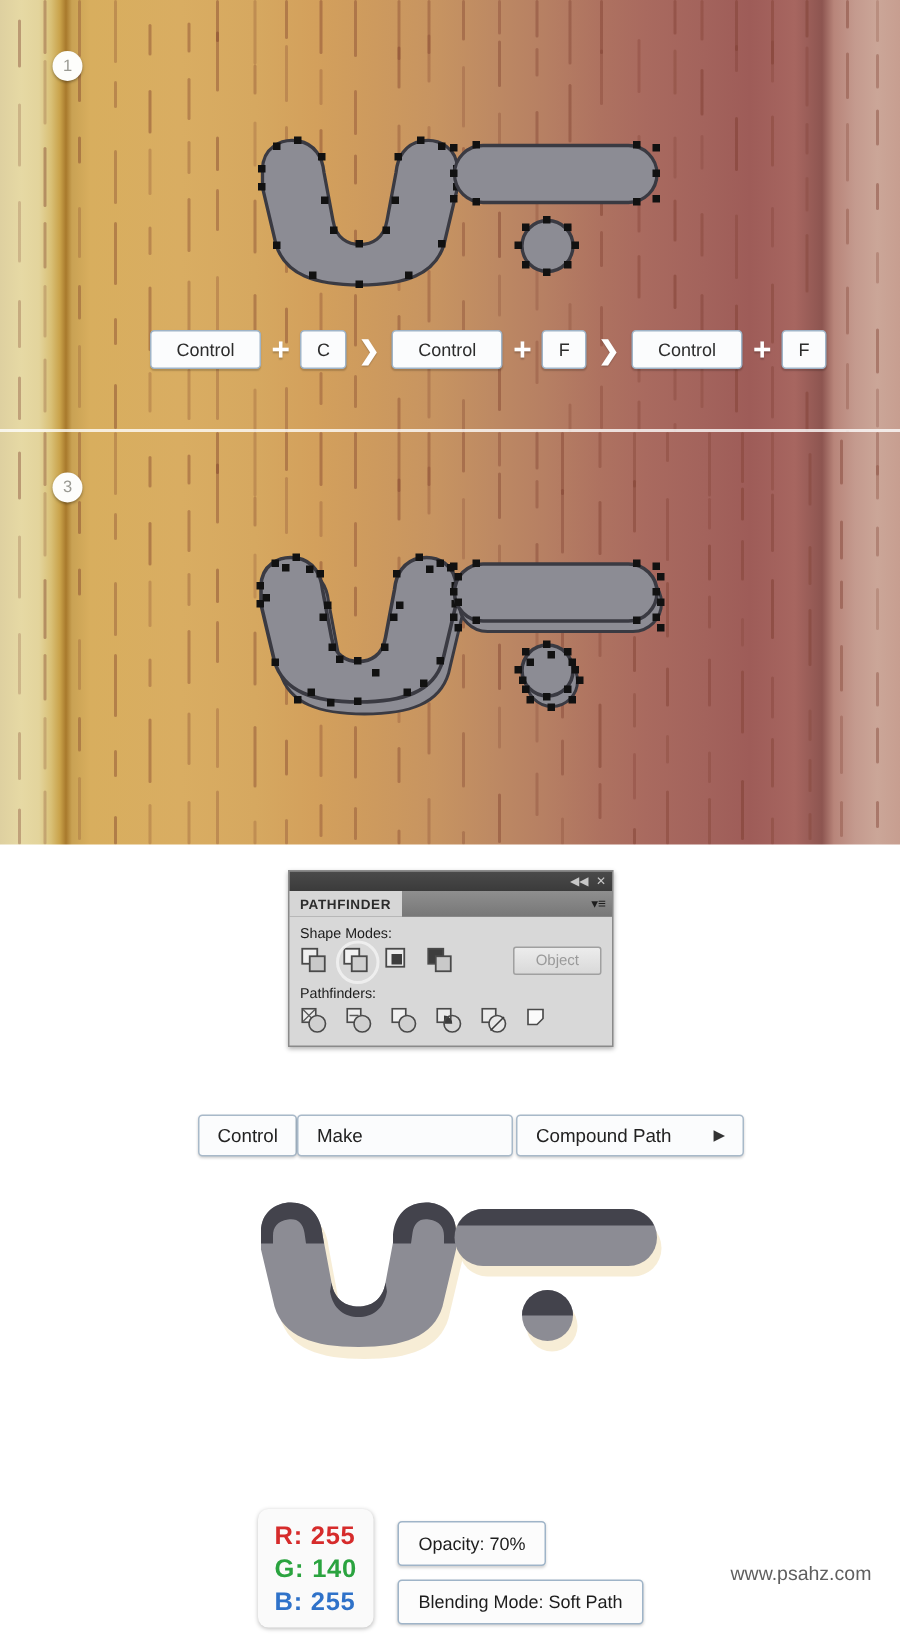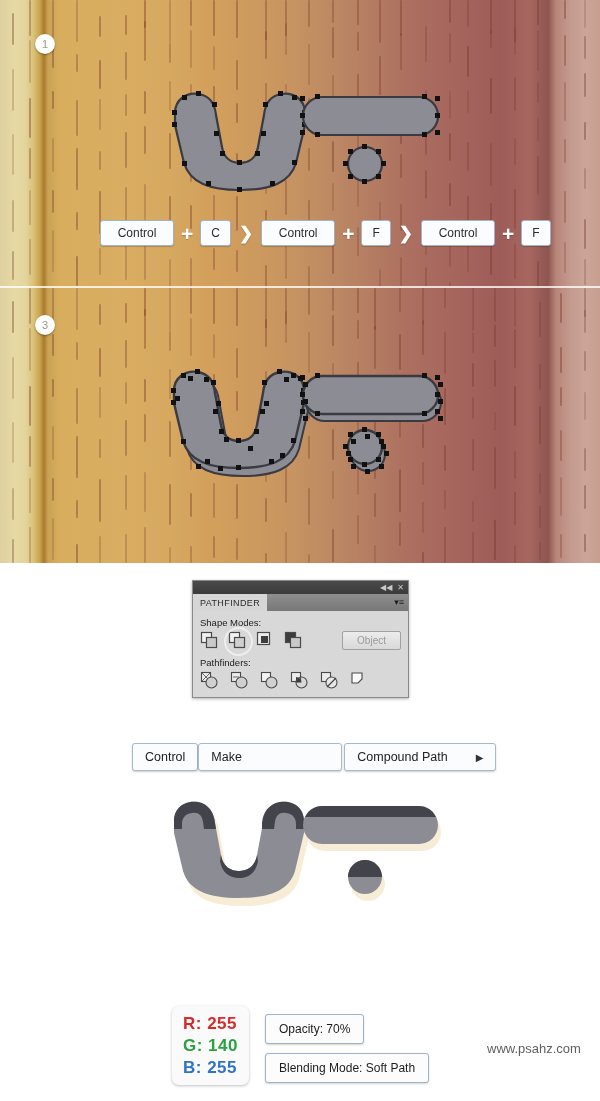--- a/index.html
+++ b/index.html
@@ -176,21 +176,21 @@
   .pf-tabs {
     height: 17px;
     background: linear-gradient(to bottom, #6d6d6d, #5a5a5a);
     display: flex;
     align-items: stretch;
   }
   .pf-tab {
     background: #d6d6d6;
     color: #2b2b2b;
     font-size: 9px;
-    font-weight: normal;
+    font-weight: bold;
     letter-spacing: 0.4px;
     display: flex;
     align-items: center;
     padding: 4px 7px;
   }
   .pf-tabfill {
     flex: 1;
     background: linear-gradient(to bottom, #8f8f8f, #777777);
     display: flex;
     align-items: center;

